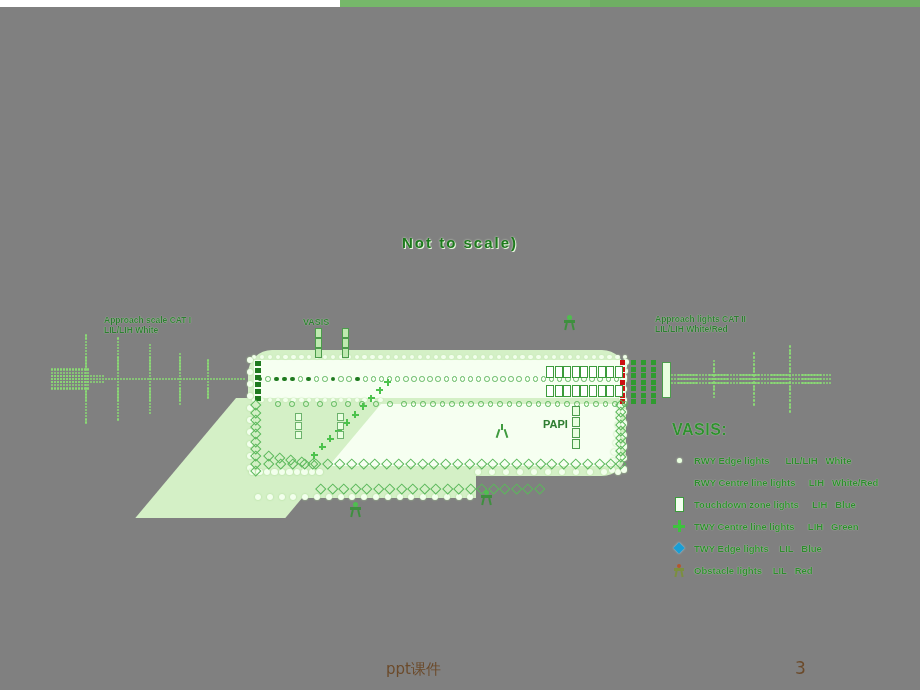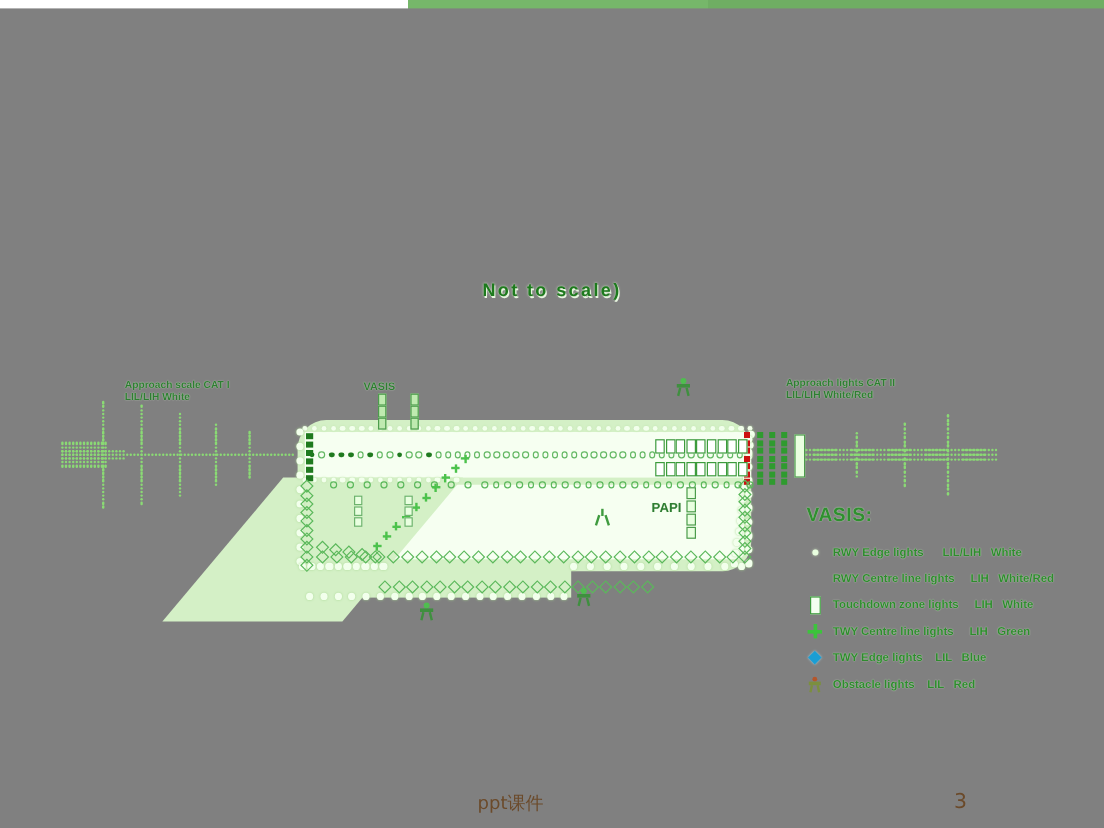--- a/index.html
+++ b/index.html
@@ -49,21 +49,21 @@
   }
   .legend-row{position:relative;height:22px;display:flex;align-items:center;}
   .legend-ico{position:absolute;left:-22px;top:50%;transform:translateY(-50%);width:14px;height:14px;display:flex;align-items:center;justify-content:center;}
   .legend-text{
     font-size:9.5px;font-weight:bold;color:#2e8b2e;white-space:pre;
     text-shadow:0 0 1px #dff3d6;
   }
 
   
   .footer-note{
-    position:absolute;left:398px;top:660px;font-size:15px;color:#6b4a2a;
+    position:absolute;left:386px;top:660px;font-size:15px;color:#6b4a2a;
     font-family:"DejaVu Sans", sans-serif;
   }
   .footer-page{
     position:absolute;left:795px;top:658px;font-size:17px;color:#6b4a2a;
     font-family:"DejaVu Sans", sans-serif;
   }
 
   .papi-label{
     position:absolute;font-size:11px;font-weight:bold;color:#2e7d32;
     text-shadow:0 0 1px #dff3d6;
@@ -1125,21 +1125,21 @@
           <span class="legend-text">RWY Edge lights      LIL/LIH   White</span>
         </div>
         <div class="legend-row">
           <span class="legend-ico"></span>
           <span class="legend-text">RWY Centre line lights     LIH   White/Red</span>
         </div>
         <div class="legend-row">
           <span class="legend-ico">
             <span style="width:7px;height:13px;background:#f4fff0;border:1px solid #3c9b3c;display:block"></span>
           </span>
-          <span class="legend-text">Touchdown zone lights     LIH   White</span>
+          <span class="legend-text">Touchdown zone lights     LIH   Blue</span>
         </div>
         <div class="legend-row">
           <span class="legend-ico">
             <span style="position:relative;width:12px;height:12px;display:block">
               <span style="position:absolute;left:5px;top:0;width:3px;height:12px;background:#3cc43c"></span>
               <span style="position:absolute;left:0;top:5px;width:12px;height:3px;background:#3cc43c"></span>
             </span>
           </span>
           <span class="legend-text">TWY Centre line lights     LIH   Green</span>
         </div>

